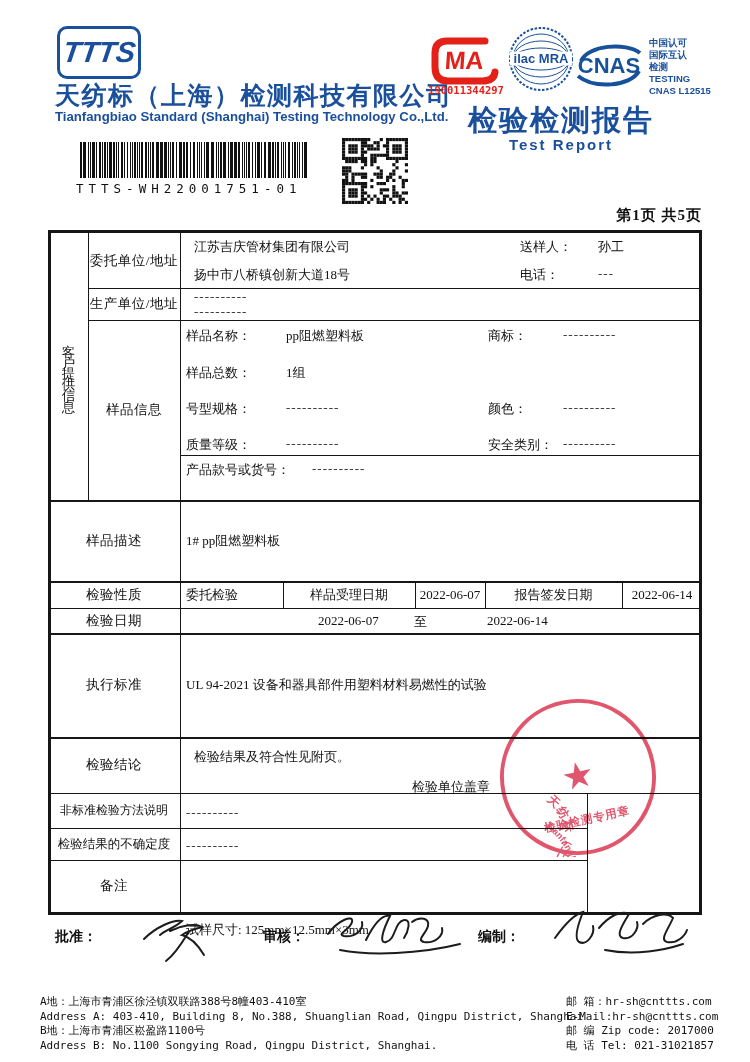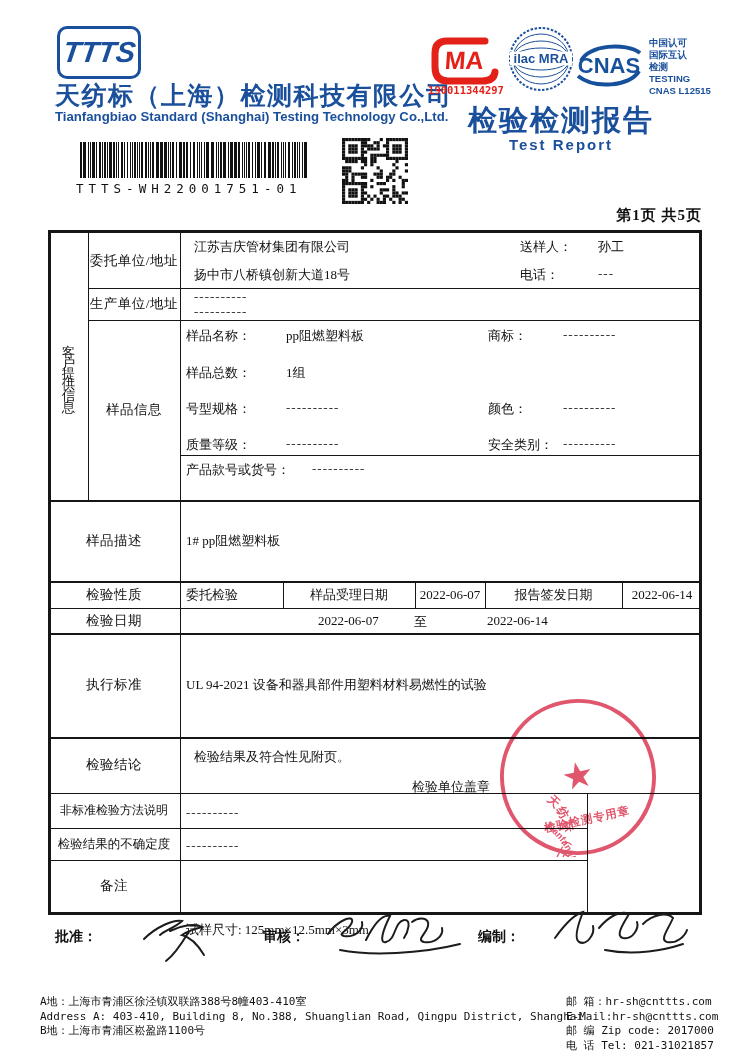--- a/index.html
+++ b/index.html
@@ -479,19 +479,20 @@
 </svg>
 <div class="abs" style="left:478px;top:928px;font-size:14px;font-weight:bold;">编制：</div>
 <svg class="abs sig-svg" style="left:545px;top:898px;" width="150" height="62" viewBox="0 0 150 62">
   <path d="M10,40 C20,26 30,16 38,14 C34,24 28,40 34,44 C42,48 50,36 48,28 M54,30 C64,18 76,12 84,16 C78,26 70,38 78,40 C88,42 94,30 92,24 M98,26 C108,16 122,14 128,20 C124,30 114,42 122,44 C132,46 140,38 142,32 M60,52 C90,58 120,52 138,46"></path>
 </svg>
 
 <div class="abs" style="left:40px;top:995px;">
   <div class="footer-line">A地：上海市青浦区徐泾镇双联路388号8幢403-410室</div>
   <div class="footer-line">Address A: 403-410, Building 8, No.388, Shuanglian Road, Qingpu District, Shanghai</div>
   <div class="footer-line">B地：上海市青浦区崧盈路1100号</div>
+  <div class="footer-line">Address B: No.1100 Songying Road, Qingpu District, Shanghai.</div>
 </div>
 <div class="abs" style="left:566px;top:995px;">
   <div class="footer-line">邮 箱：hr-sh@cnttts.com</div>
   <div class="footer-line">E-Mail:hr-sh@cnttts.com</div>
   <div class="footer-line">邮 编 Zip code: 2017000</div>
   <div class="footer-line">电 话 Tel: 021-31021857</div>
 </div>
 
 </body></html>

